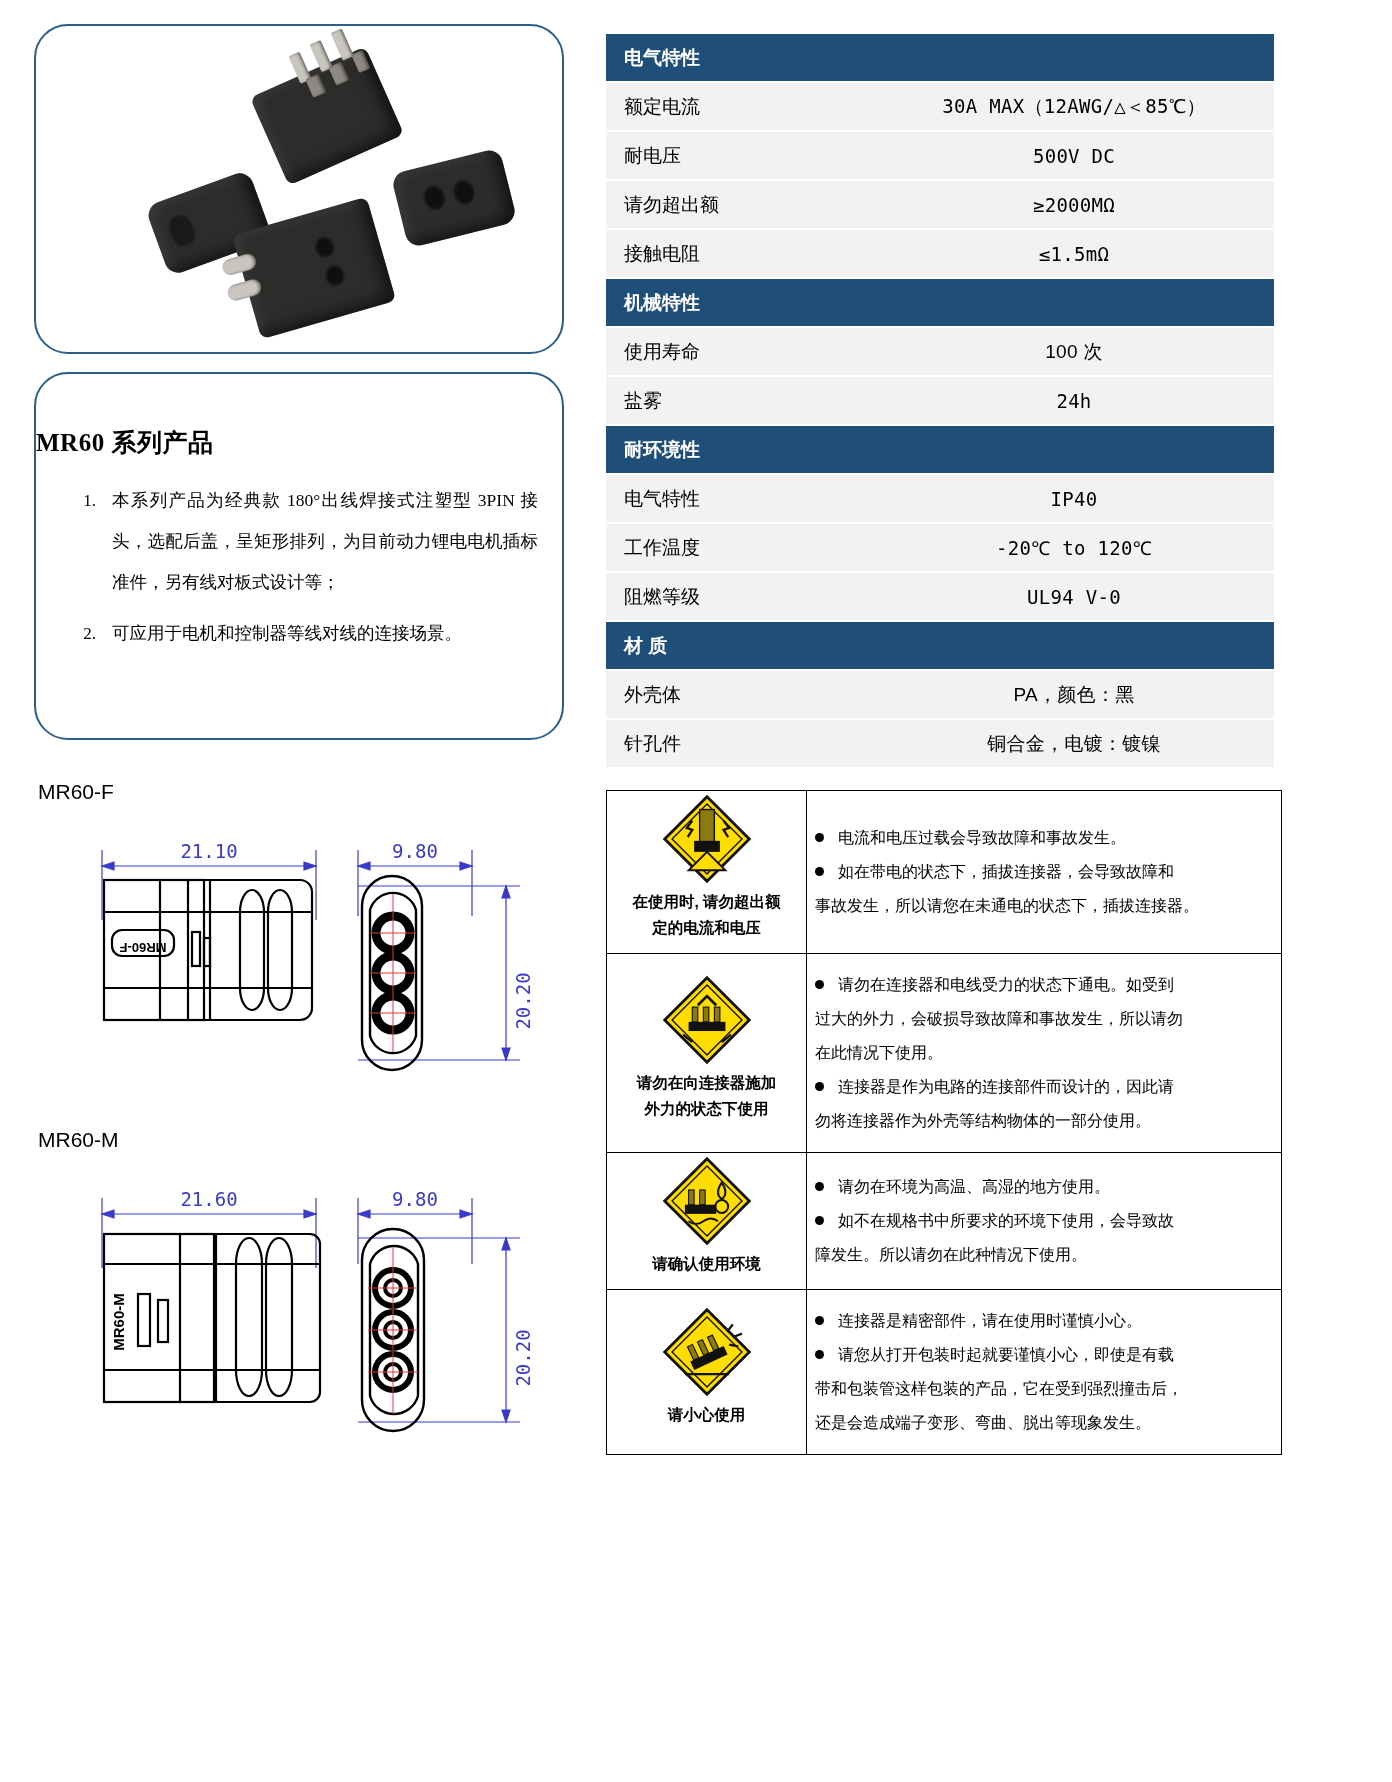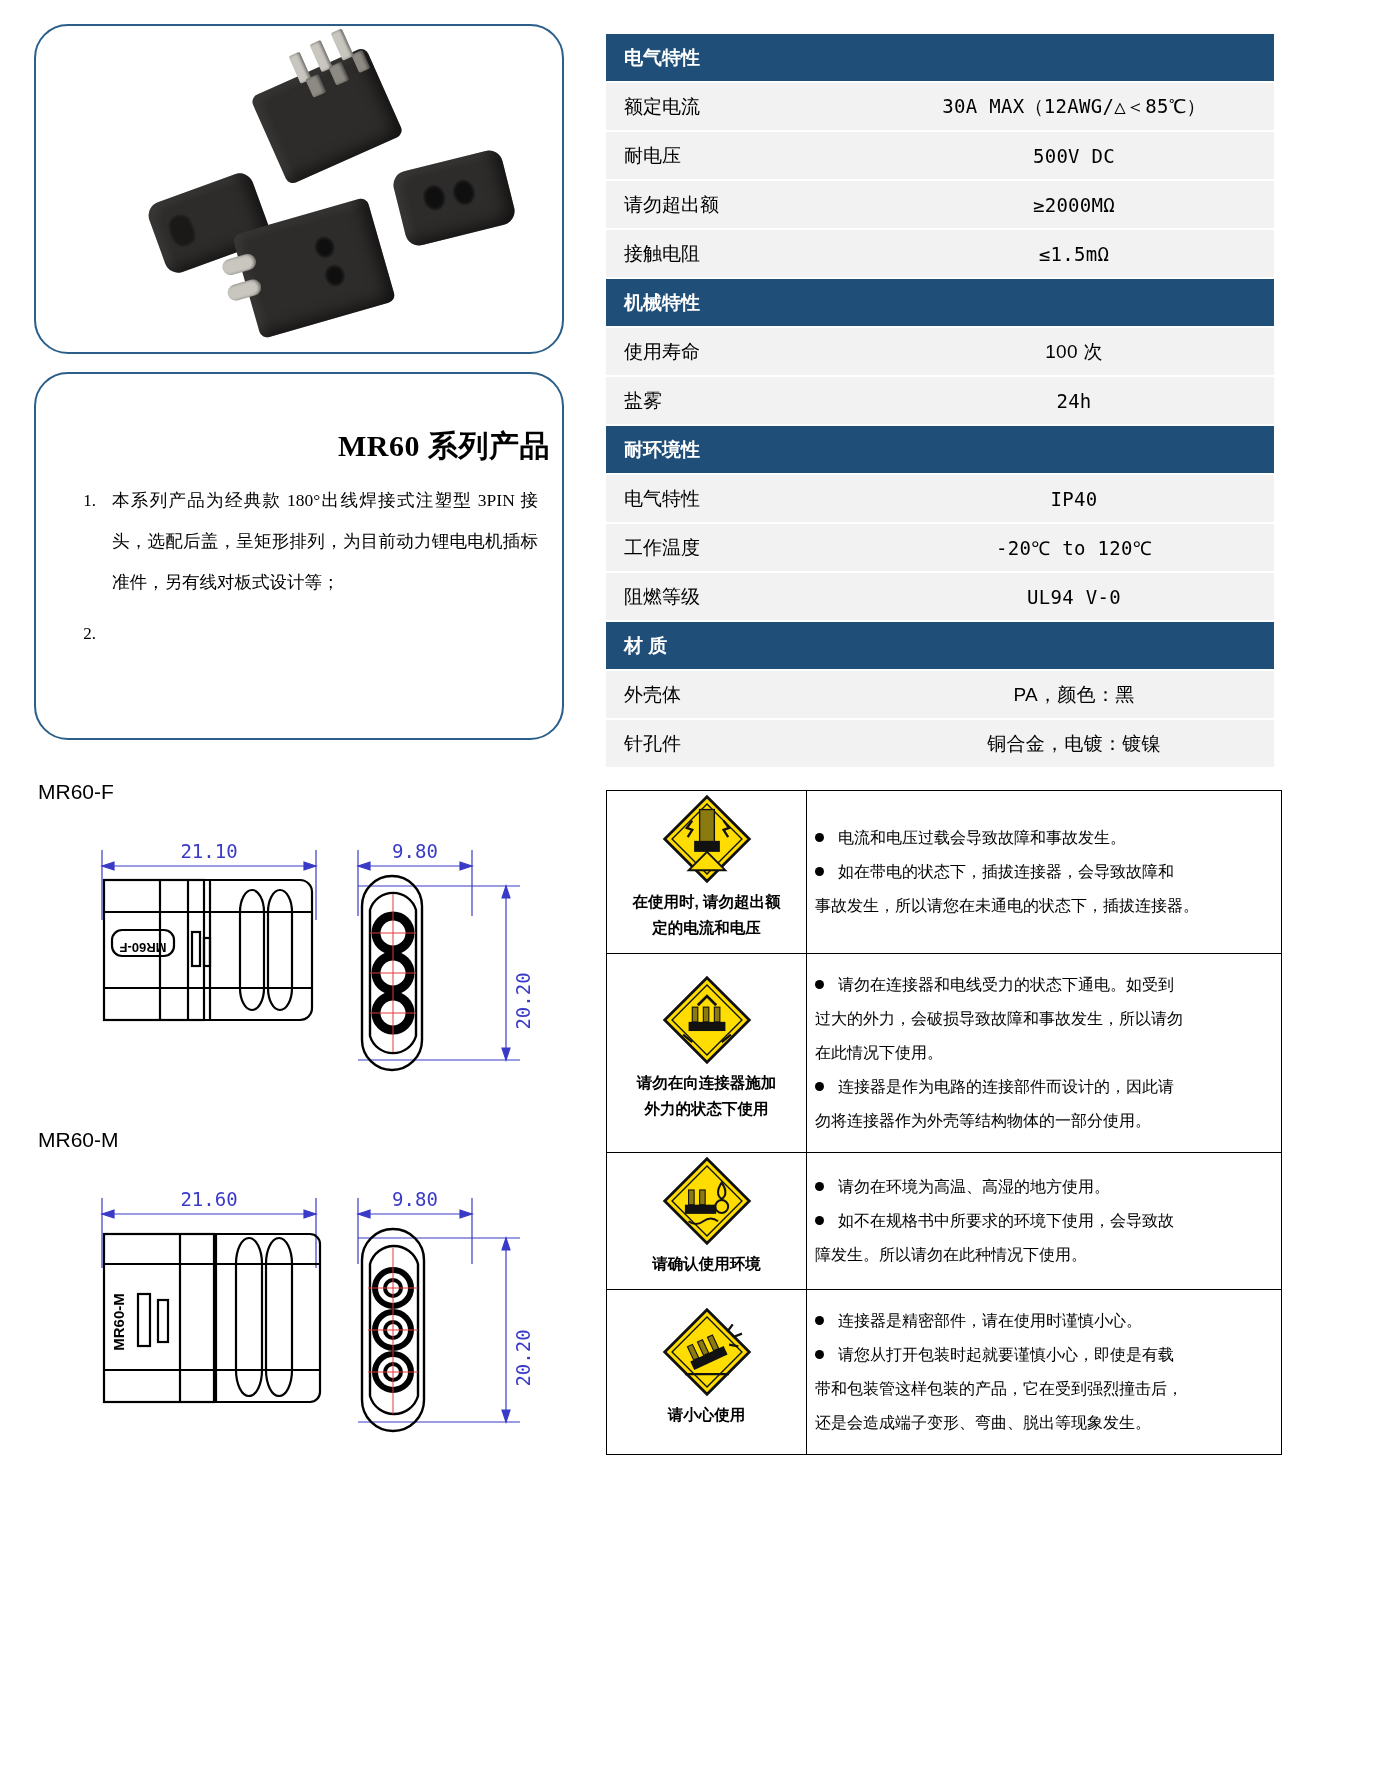--- a/index.html
+++ b/index.html
@@ -52,22 +52,22 @@
   .p2 .body-blk { position:absolute; inset:0; border-radius:14px; }
   
   .p3 { left:362px; top:134px; width:112px; height:76px; transform:rotate(-14deg); }
   .p3 .body-blk { position:absolute; inset:0; border-radius:14px; }
   
   .p4 { left:208px; top:188px; width:140px; height:108px; transform:rotate(-16deg); }
   .p4 .body-blk { position:absolute; inset:0; border-radius:8px; }
 
   
   .info-title {
-    position:absolute; left:0; right:12px; top:52px;
-    text-align:right; font-size:30px; font-weight:bold;
+    position:absolute; left:0; right:0; top:52px;
+    text-align:left; font-size:25px; font-weight:bold;
     font-family:"Liberation Serif","DejaVu Serif",serif;
     letter-spacing:.5px;
   }
   .info-list { position:absolute; left:30px; right:24px; top:106px; }
   .info-item { display:flex; margin-bottom:10px; }
   .info-num {
     width:46px; flex:none; text-align:right; padding-right:16px;
     font-size:17px; font-family:"Liberation Serif","DejaVu Serif",serif;
     line-height:41px;
   }
@@ -180,20 +180,21 @@
 
   <div class="card info-card">
     <div class="info-title">MR60 系列产品</div>
     <div class="info-list">
       <div class="info-item">
         <div class="info-num">1.</div>
         <div class="info-text">本系列产品为经典款 180°出线焊接式注塑型 3PIN 接头，选配后盖，呈矩形排列，为目前动力锂电电机插标准件，另有线对板式设计等；</div>
       </div>
       <div class="info-item">
         <div class="info-num">2.</div>
+        <div class="info-text">可应用于电机和控制器等线对线的连接场景。</div>
       </div>
     </div>
   </div>
 
   <div class="dim-label" style="left:38px; top:780px; font-size:21px;">MR60-F</div>
 
   <div class="draw-wrap" style="left:40px; top:820px;">
     <svg width="530" height="270" viewBox="0 0 530 270">
       <g stroke="#3a3ac8" stroke-width="1.2" fill="none">
         <line x1="62" y1="30" x2="62" y2="100"></line>

